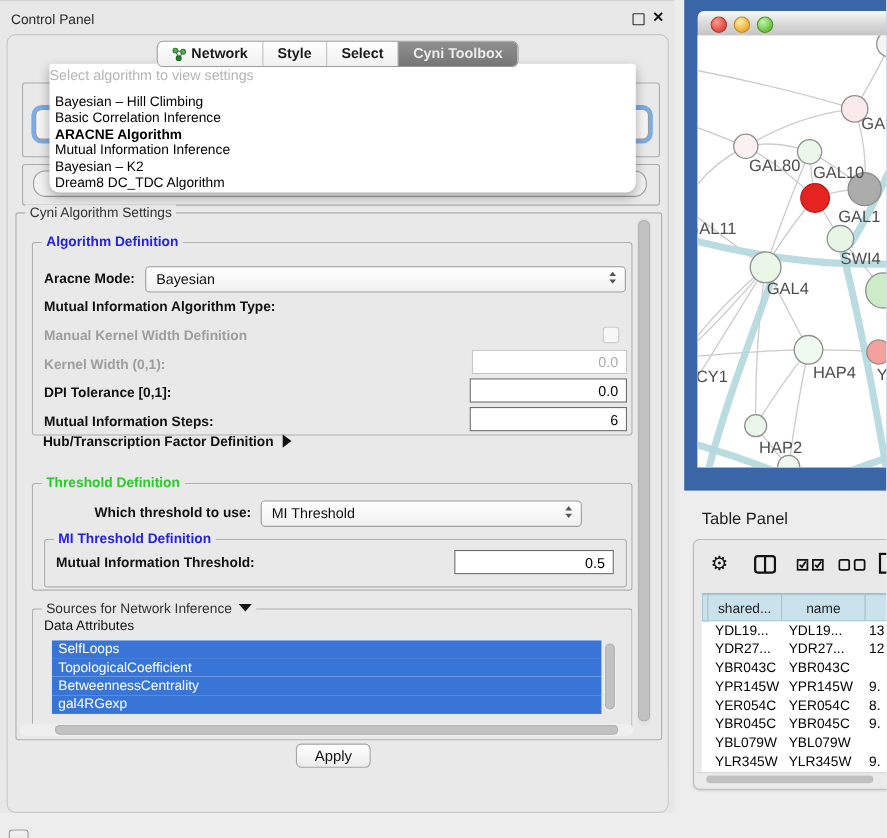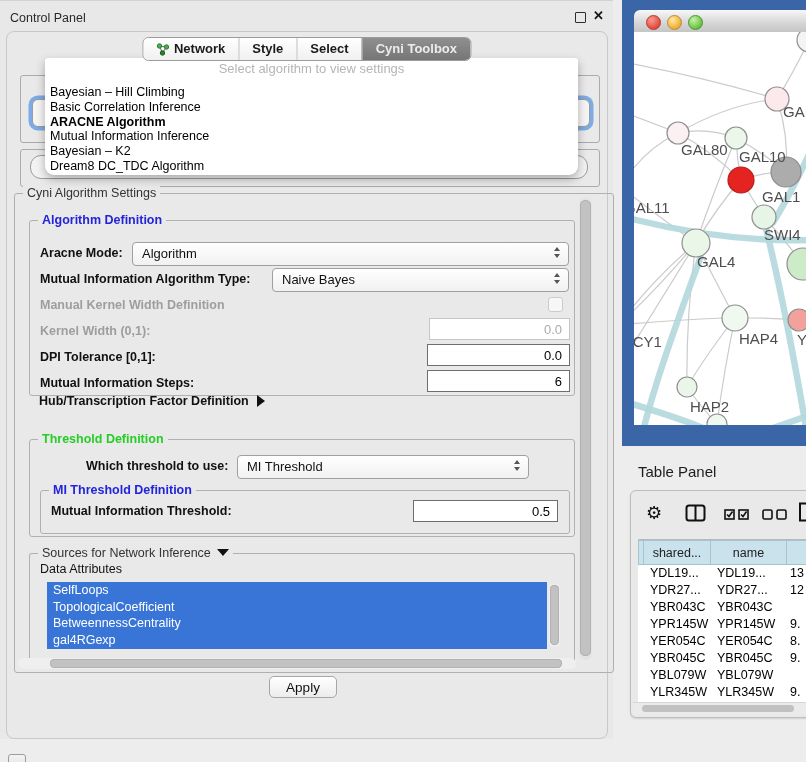--- a/index.html
+++ b/index.html
@@ -26,30 +26,30 @@
   .bottom-tabbar{top:707px;}
   
   .bg-group{position:absolute;border:1px solid #ABABAB;border-radius:3px;z-index:5;}
   .bg-combo-focus{position:absolute;left:32px;top:98px;width:556px;height:26px;border:1px solid #9C9C9C;
                   border-radius:6px;background:#F5F5F5;box-shadow:0 0 0 3.5px rgba(96,155,227,.8);z-index:6;}
   .bg-combo-pill{position:absolute;left:30px;top:154px;width:556px;height:22px;border:1px solid #9C9C9C;
                  border-radius:11px;background:#F3F3F3;z-index:6;}
   
   .popup{position:absolute;left:45px;top:57px;width:533px;height:117px;background:#FFFFFF;z-index:40;
          border-radius:3px 3px 9px 9px;box-shadow:0 4px 10px rgba(0,0,0,.3);}
-  .popup-placeholder{position:absolute;top:3px;left:0;width:100%;text-align:center;font-size:13px;color:#B5B5B5;}
+  .popup-placeholder{position:absolute;top:3px;left:0;width:100%;text-align:left;font-size:13px;color:#B5B5B5;}
   .popup-items{position:absolute;top:27px;left:5px;right:5px;}
   .popup-item{font-size:12.5px;line-height:14.8px;color:#000;cursor:pointer;white-space:nowrap;}
   .popup-item.selected{font-weight:bold;}
   
   .group{position:absolute;border:1px solid #B0B0B0;border-radius:3px;}
   .group-title{position:absolute;top:-8px;left:8px;background:#E9E9E9;padding:0 4px;font-size:12.5px;color:#333;white-space:nowrap;}
   .group-title.blue{color:#2323DC;font-weight:bold;}
   .group-title.green{color:#25CD25;font-weight:bold;}
-  .settings-group{left:14px;top:192px;width:586px;height:478px;z-index:20;padding-left:12px;}
+  .settings-group{left:14px;top:192px;width:586px;height:478px;z-index:20;}
   .algdef-group{left:14px;top:26px;width:544px;height:174px;}
   .threshold-group{left:14px;top:245px;width:544px;height:96px;}
   .mi-group{left:10px;top:50px;width:528px;height:42px;}
   .sources-group{left:14px;top:359px;width:544px;height:112px;border-bottom:none;}
   .lbl{position:absolute;font-size:12.5px;font-weight:bold;color:#111;white-space:nowrap;}
   .lbl.disabled{color:#9E9E9E;}
   .combo{position:absolute;height:22px;background:linear-gradient(#FFFFFF,#F1F1F1);border:1px solid #A0A0A0;
          border-radius:4px;font-size:13px;color:#111;padding-left:9px;line-height:22px;cursor:pointer;}
   .combo-arrows{position:absolute;right:8px;top:4px;display:flex;flex-direction:column;align-items:center;}
   .combo-arrows .up{width:0;height:0;border-left:3.5px solid transparent;border-right:3.5px solid transparent;
@@ -168,34 +168,27 @@
         </div>
     </div>
 
     <div class="group settings-group">
       <span class="group-title">Cyni Algorithm Settings</span>
 
       <div class="group algdef-group">
         <span class="group-title blue">Algorithm Definition</span>
         <span class="lbl" style="left:10px;top:25px;">Aracne Mode:</span>
         <div class="combo" style="left:102px;top:21px;width:426px;">
-          <span>Algorithm</span>
+          <span>Bayesian</span>
           <span class="combo-arrows">
               <span class="up"></span>
               <span class="dn"></span>
             </span>
         </div>
         <span class="lbl" style="left:10px;top:51px;">Mutual Information Algorithm Type:</span>
-        <div class="combo" style="left:242px;top:47px;width:286px;">
-          <span>Naive Bayes</span>
-          <span class="combo-arrows">
-              <span class="up"></span>
-              <span class="dn"></span>
-            </span>
-        </div>
         <span class="lbl disabled" style="left:10px;top:77px;">Manual Kernel Width Definition</span>
         <span class="checkbox" style="left:518px;top:76px;"></span>
         <span class="lbl disabled" style="left:10px;top:103px;">Kernel Width (0,1):</span>
         <div class="field disabled" style="left:399px;top:97px;width:132px;">0.0</div>
         <span class="lbl" style="left:10px;top:129px;">DPI Tolerance [0,1]:</span>
         <div class="field" style="left:397px;top:123px;width:134px;">0.0</div>
         <span class="lbl" style="left:10px;top:155px;">Mutual Information Steps:</span>
         <div class="field" style="left:397px;top:149px;width:134px;">6</div>
       </div>
 

